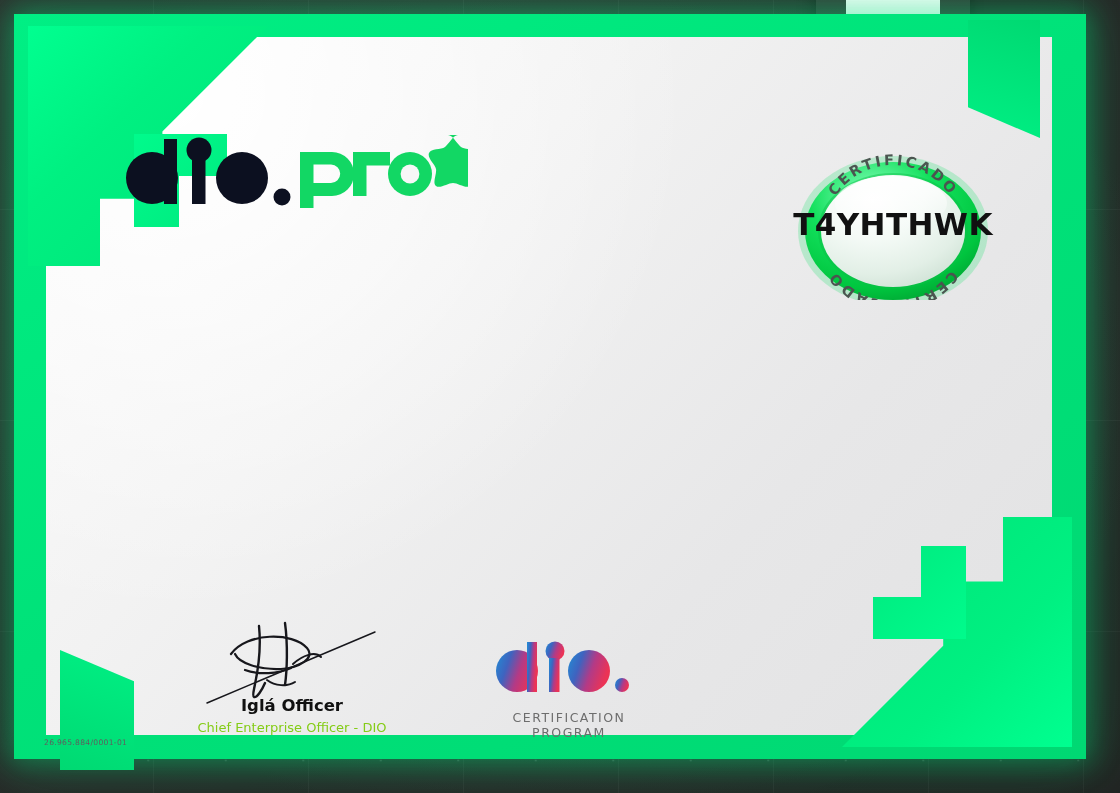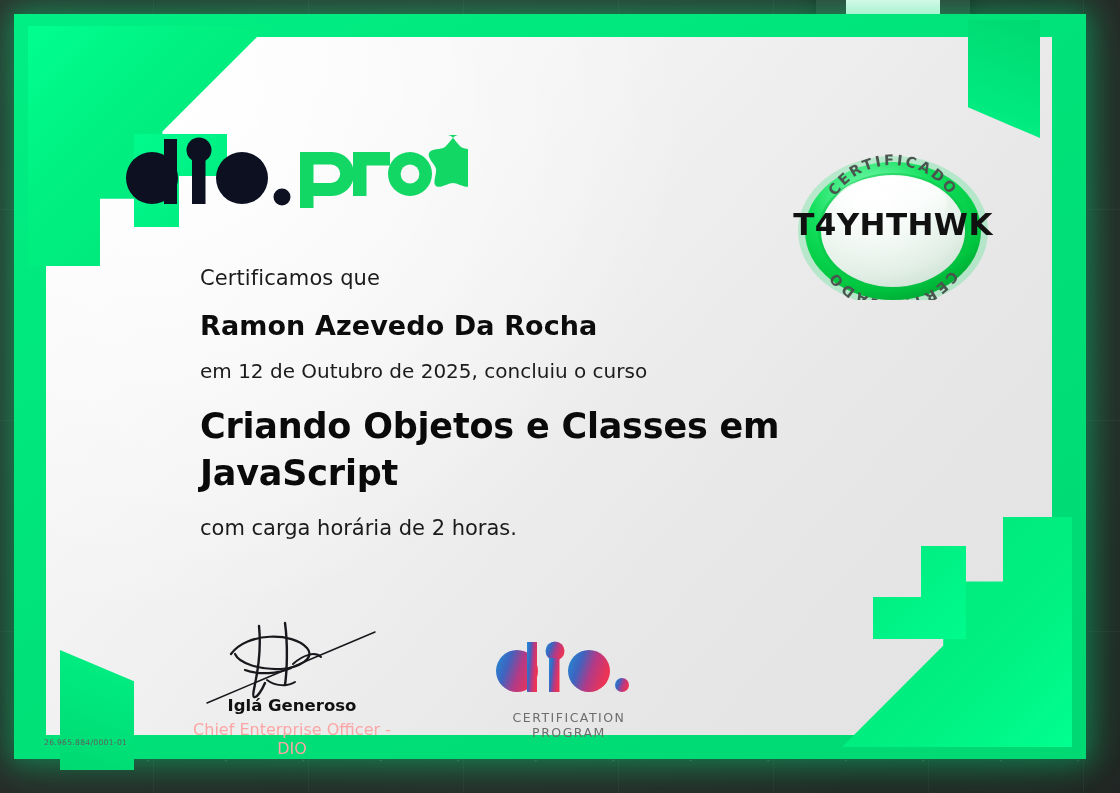--- a/index.html
+++ b/index.html
@@ -109,21 +109,21 @@
   .t-sub   { font-size:21px; color:#1b1b1b; letter-spacing:.1px; }
   .t-name  { font-size:27px; font-weight:700; color:#0c0c0c; margin-top:20px; letter-spacing:.1px; }
   .t-date  { font-size:20px; color:#1b1b1b; margin-top:18px; }
   .t-course{ font-size:35px; font-weight:700; color:#0a0a0a; margin-top:20px; line-height:1.33; letter-spacing:-.2px; }
   .t-hours { font-size:21px; color:#1b1b1b; margin-top:20px; }
 
   
   #sigblock{ position:absolute; left:172px; top:604px; width:212px; text-align:center; }
   #sig-svg{ display:block; margin:0 auto; }
   .sig-name{ font-size:16.5px; font-weight:700; color:#111; margin-top:-14px; position:relative; }
-  .sig-role{ font-size:16px; color:#fca5a5; margin-top:5px; }
+  .sig-role{ font-size:13px; color:#84cc16; margin-top:5px; }
 
   
   #dioblock{ position:absolute; left:460px; top:624px; width:190px; text-align:center; }
   .dio-tag{ font-size:12.5px; color:#6d6d6d; letter-spacing:1.5px; margin-top:6px; }
 
   
   #cnpj{ position:absolute; left:30px; bottom:12px; font-size:7.6px; color:#5e5e5e; letter-spacing:.3px; }
 
   
   #seal{ position:absolute; left:795px; top:147px; width:196px; height:153px; }
@@ -183,41 +183,34 @@
            c-1 5 4 14 0 17
            c-4 3 -12 -3 -17 -3
            c-5 0 -13 6 -17 3
            c-4 -3 1 -12 0 -17
            c-1 -5 -9 -11 -7 -16
            c2 -5 12 -3 16 -6
            c4 -3 8 -12 13 -12 z"></path>
     </svg>
   </div>
 
-  <div id="body-text">
-    <div class="t-sub">Certificamos que</div>
-    <div class="t-name">Ramon Azevedo Da Rocha</div>
-    <div class="t-date">em 12 de Outubro de 2025, concluiu o curso</div>
-    <div class="t-course">Criando Objetos e Classes em JavaScript</div>
-    <div class="t-hours">com carga horária de 2 horas.</div>
-  </div>
 
   <div id="sigblock">
     <svg id="sig-svg" width="190" height="92" viewBox="0 0 190 92">
       <g fill="none" stroke="#17171c" stroke-linecap="round" stroke-linejoin="round">
         <path stroke-width="1.5" d="M10 85 L178 14"></path>
         <path stroke-width="2.2" d="M34 36 c16 -22 62 -22 76 -6 c9 10 -8 20 -26 21 c-22 1 -42 -6 -46 -15"></path>
         <path stroke-width="2.4" d="M62 8 c2 20 -1 44 -4 58 c-1 6 -3 12 -1 13 c3 1 8 -7 11 -14"></path>
         <path stroke-width="2.4" d="M88 5 c3 22 2 48 0 62"></path>
         <path stroke-width="2.2" d="M48 52 c14 5 33 4 46 -2"></path>
         <path stroke-width="2" d="M70 62 c8 6 20 7 28 2"></path>
         <path stroke-width="2" d="M96 46 c10 -9 22 -13 28 -7"></path>
       </g>
     </svg>
-    <div class="sig-name">Iglá Generoso</div>
+    <div class="sig-name">Iglá Officer</div>
     <div class="sig-role">Chief Enterprise Officer - DIO</div>
   </div>
 
   <div id="dioblock">
     <svg width="160" height="62" viewBox="0 0 160 62">
       <defs>
         <linearGradient id="diograd" x1="0" y1="0" x2="1" y2="0.35">
           <stop offset="0%" stop-color="#1f8fd6"></stop>
           <stop offset="35%" stop-color="#3f63bf"></stop>
           <stop offset="65%" stop-color="#b33a86"></stop>

